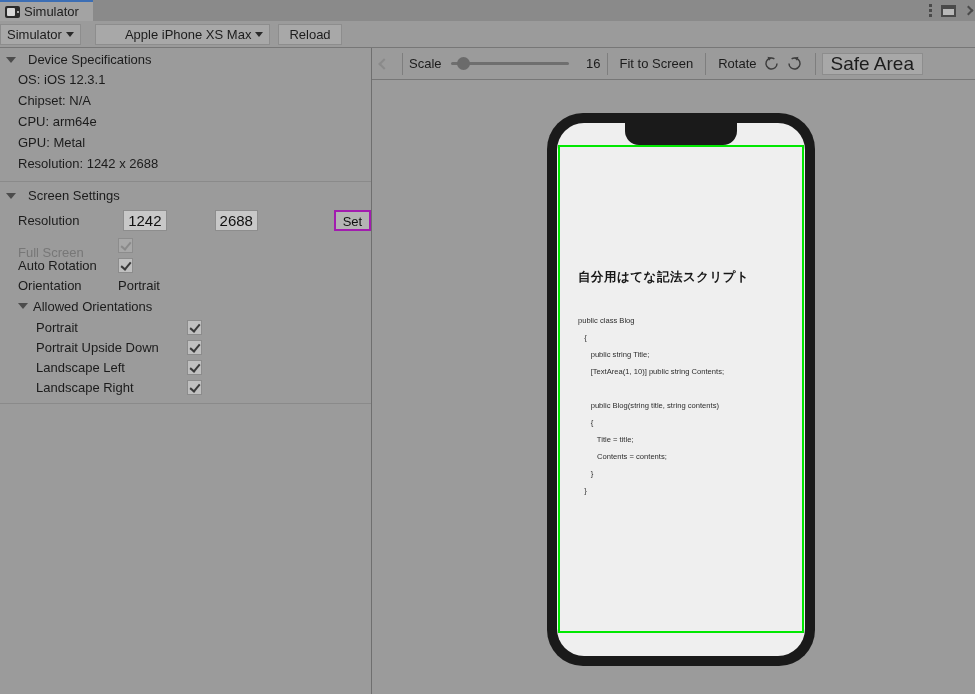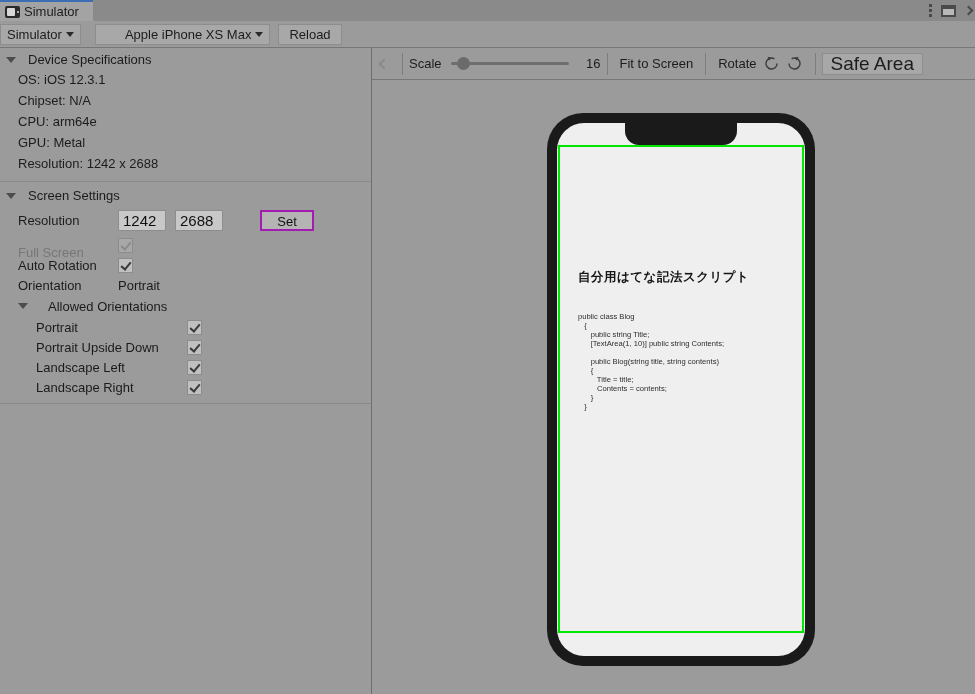--- a/index.html
+++ b/index.html
@@ -197,21 +197,21 @@
     content: "";
     position: absolute;
     left: 4px; top: 1px;
     width: 4px; height: 8px;
     border-right: 2px solid #3a3a3a;
     border-bottom: 2px solid #3a3a3a;
     transform: rotate(40deg);
   }
   .cb.dim.checked::after { border-color: #8a8a8a; }
   .sub-head {
-    display: flex; align-items: center; gap: 20px;
+    display: flex; align-items: center; gap: 5px;
     padding-left: 18px;
     height: 22px;
     font-size: 13px;
   }
   .orient-row {
     display: flex; align-items: center;
     height: 20px;
     padding-left: 36px;
     font-size: 13px;
   }
@@ -319,21 +319,21 @@
   .page-title {
     font-size: 12.5px;
     font-weight: bold;
     color: #161616;
     letter-spacing: 0.5px;
     margin-bottom: 26px;
   }
   .code {
     font-family: "Liberation Sans", sans-serif;
     font-size: 7.6px;
-    line-height: 9px;
+    line-height: 17px;
     color: #2d2d2d;
     white-space: pre;
   }
 </style>
 </head>
 <body>
 
 <div class="tabbar">
   <div class="tab">
     <span class="sim-icon"></span>
@@ -380,21 +380,21 @@
       <div class="spec-row">Resolution: 1242 x 2688</div>
     </div>
 
     <div class="divider"></div>
 
     <div class="section-head" style="padding-top:6px;">
       <span class="tri"></span>
       <span>Screen Settings</span>
     </div>
 
-    <div class="setting-row" style="height:30px;">
+    <div class="setting-row" style="height:30px;gap:39px;">
       <span class="setting-label">Resolution</span>
       <span class="field">1242</span>
       <span class="field">2688</span>
       <span class="set-btn">Set</span>
     </div>
 
     <div class="setting-row">
       <span class="setting-label dim">Full Screen</span>
       <span class="cb dim checked"></span>
     </div>

